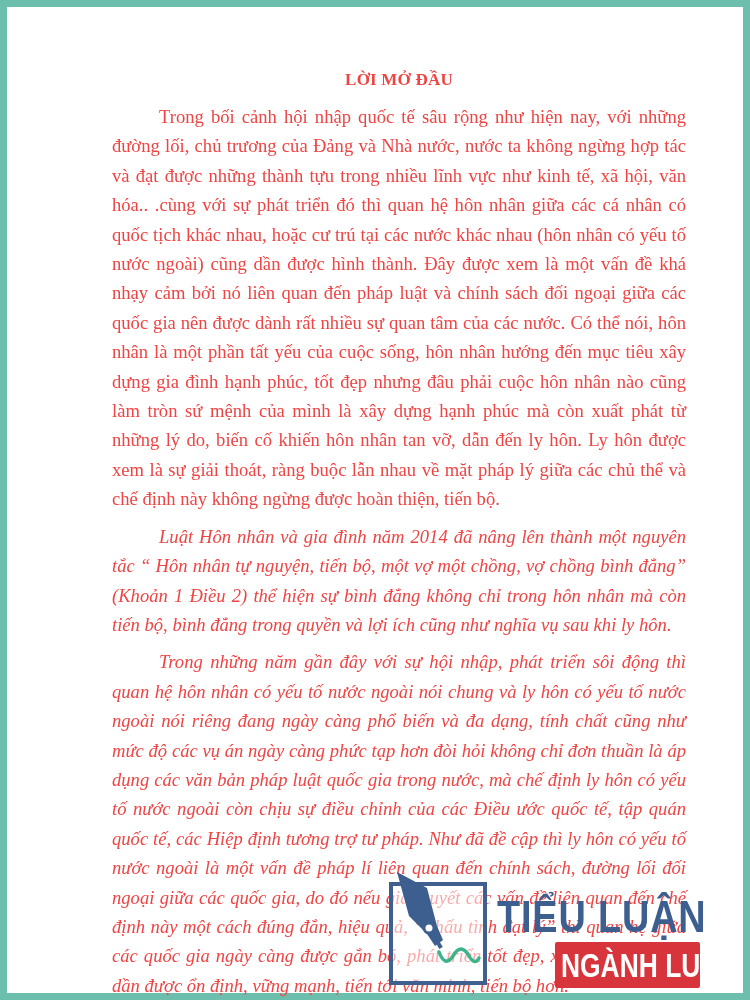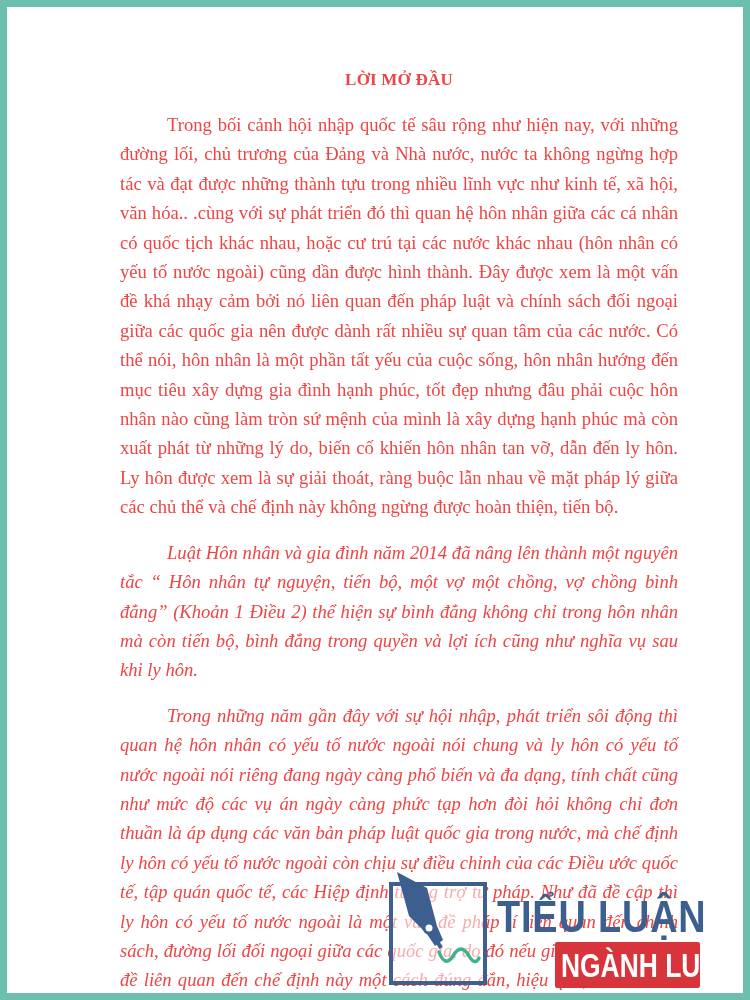--- a/index.html
+++ b/index.html
@@ -26,21 +26,21 @@
     }
     .title {
       text-align: center;
       font-weight: bold;
       font-size: 17px;
       margin: 0;
       line-height: 29px;
       letter-spacing: 0.2px;
     }
     .para {
-      margin: 16px;
+      margin: 8px;
       text-align: justify;
       text-indent: 47px;
       line-height: 29.4px;
     }
     .para + .para { margin-top: 1px; font-style: italic; }
 
     .logo {
       position: absolute;
       left: 383px; top: 868px;
       width: 325px; height: 125px;

